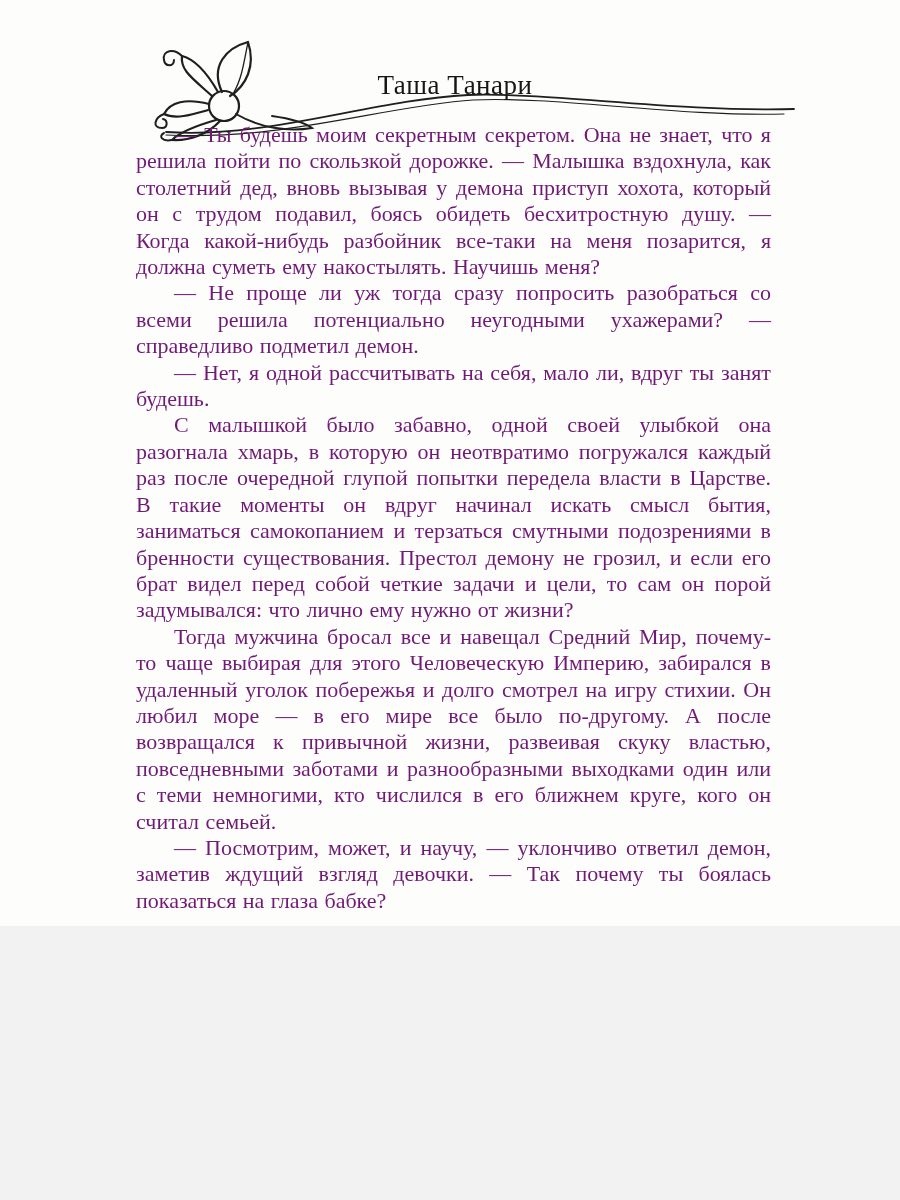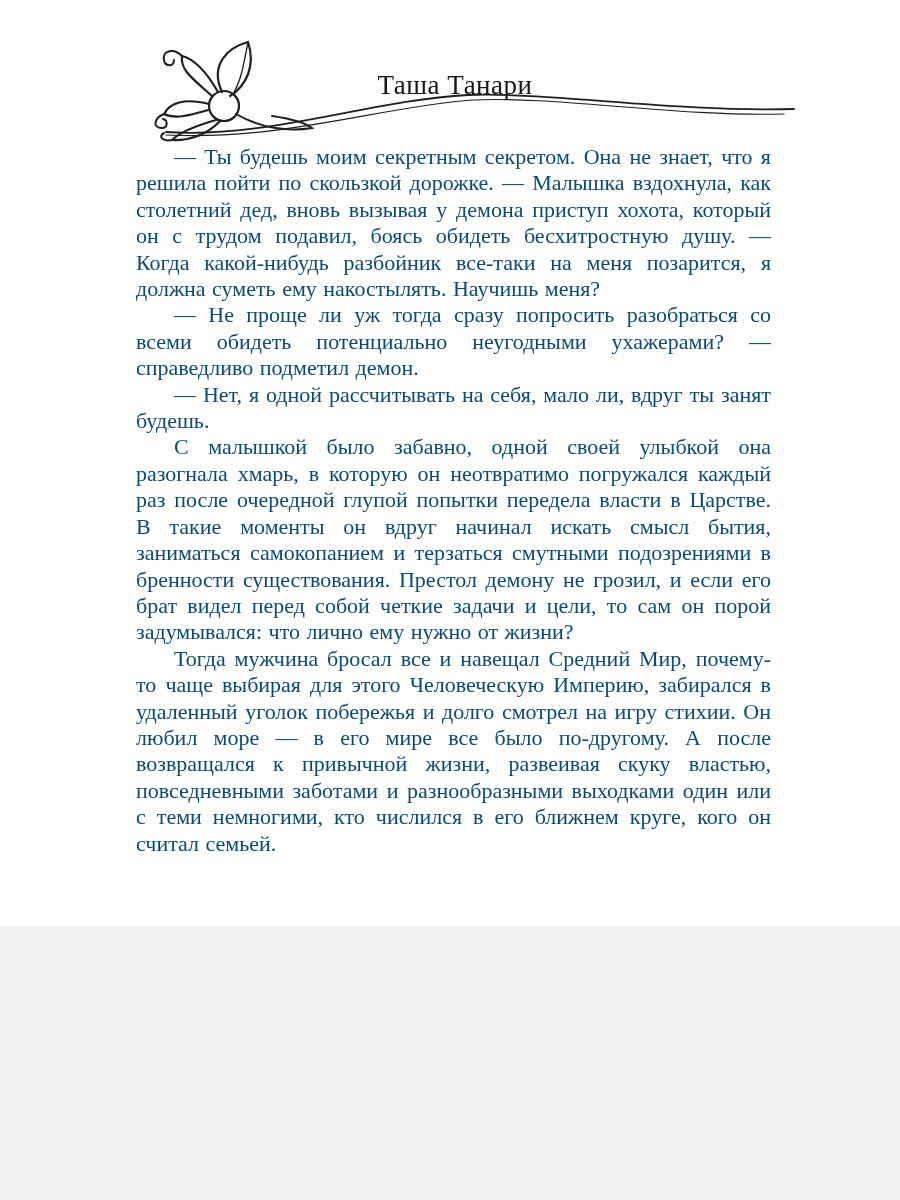--- a/index.html
+++ b/index.html
@@ -25,26 +25,26 @@
     left: 0; top: 70px;
     width: 910px;
     text-align: center;
     font-size: 27px;
     font-weight: normal;
     letter-spacing: 0.5px;
     color: #171717;
   }
   .body-text {
     position: absolute;
-    left: 136px; top: 144px;
+    left: 136px; top: 122px;
     width: 635px;
     font-size: 22px;
     line-height: 26.4px;
     text-align: justify;
-    color: #0c4a6e;
+    color: #701a75;
   }
   .body-text p {
     margin: 0;
     text-indent: 38px;
     word-spacing: 1px;
   }
   .footer {
     position: absolute;
     left: 0; top: 1100px;
     width: 910px;
@@ -85,24 +85,25 @@
     <path d="M 112 81 C 100 94 82 101 64 100 C 74 90 94 84 108 80" stroke="#1f1f1f" stroke-width="2.2" stroke-linecap="round"></path>
     <path d="M 64 100 C 54 102 50 96 56 93" stroke="#1f1f1f" stroke-width="2" stroke-linecap="round"></path>
 
     <path d="M 128 74 C 152 88 180 92 204 88 C 196 82 178 78 164 76" stroke="#1f1f1f" stroke-width="2" stroke-linecap="round"></path>
   </svg>
 
   <div class="page-title">Таша Танари</div>
 
   <div class="body-text">
     <p>— Ты будешь моим секретным секретом. Она не знает, что я решила пойти по скользкой дорожке. — Малышка вздохнула, как столетний дед, вновь вызывая у демона приступ хохота, который он с трудом подавил, боясь обидеть бесхитростную душу. — Когда какой-нибудь разбойник все-таки на меня позарится, я должна суметь ему накостылять. Научишь меня?</p>
-    <p>— Не проще ли уж тогда сразу попросить разобраться со всеми обидеть потенциально неугодными ухажерами? — справедливо подметил демон.</p>
+    <p>— Не проще ли уж тогда сразу попросить разобраться со всеми решила потенциально неугодными ухажерами? — справедливо подметил демон.</p>
     <p>— Нет, я одной рассчитывать на себя, мало ли, вдруг ты занят будешь.</p>
     <p>С малышкой было забавно, одной своей улыбкой она разогнала хмарь, в которую он неотвратимо погружался каждый раз после очередной глупой попытки передела власти в Царстве. В такие моменты он вдруг начинал искать смысл бытия, заниматься самокопанием и терзаться смутными подозрениями в бренности существования. Престол демону не грозил, и если его брат видел перед собой четкие задачи и цели, то сам он порой задумывался: что лично ему нужно от жизни?</p>
     <p>Тогда мужчина бросал все и навещал Средний Мир, почему-то чаще выбирая для этого Человеческую Империю, забирался в удаленный уголок побережья и долго смотрел на игру стихии. Он любил море — в его мире все было по-другому. А после возвращался к привычной жизни, развеивая скуку властью, повседневными заботами и разнообразными выходками один или с теми немногими, кто числился в его ближнем круге, кого он считал семьей.</p>
+    <p>— Посмотрим, может, и научу, — уклончиво ответил демон, заметив ждущий взгляд девочки. — Так почему ты боялась показаться на глаза бабке?</p>
   </div>
 
   <div class="footer">
     <svg class="swirl" viewBox="0 0 36 30" fill="none" xmlns="http://www.w3.org/2000/svg">
       <path d="M 32 4 C 13 -2 2 7 3 15 C 4 24 15 29 26 24" stroke="#1c1c1c" stroke-width="3.2" stroke-linecap="round"></path>
       <path d="M 18 8 C 16.5 15 20 20 26 18 C 30.5 16.5 30 10.5 26 10" stroke="#1c1c1c" stroke-width="2.6" stroke-linecap="round"></path>
     </svg>
     <div class="page-number">10</div>
     <svg class="swirl mirror" viewBox="0 0 36 30" fill="none" xmlns="http://www.w3.org/2000/svg">
       <path d="M 32 4 C 13 -2 2 7 3 15 C 4 24 15 29 26 24" stroke="#1c1c1c" stroke-width="3.2" stroke-linecap="round"></path>

